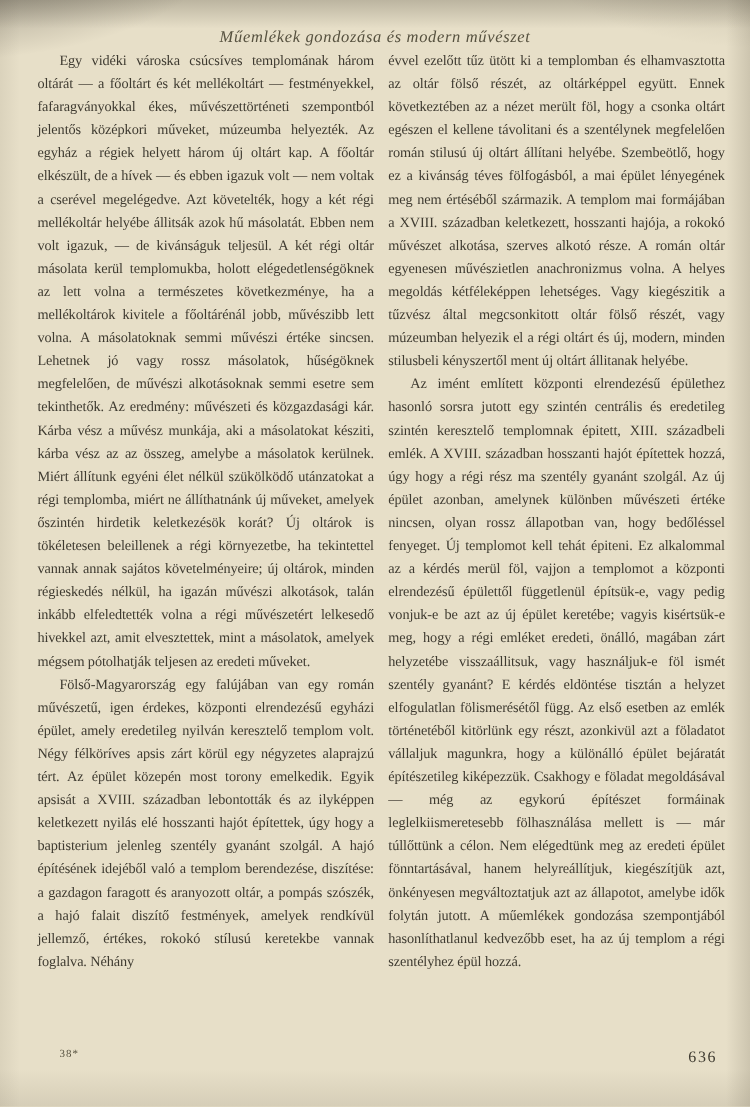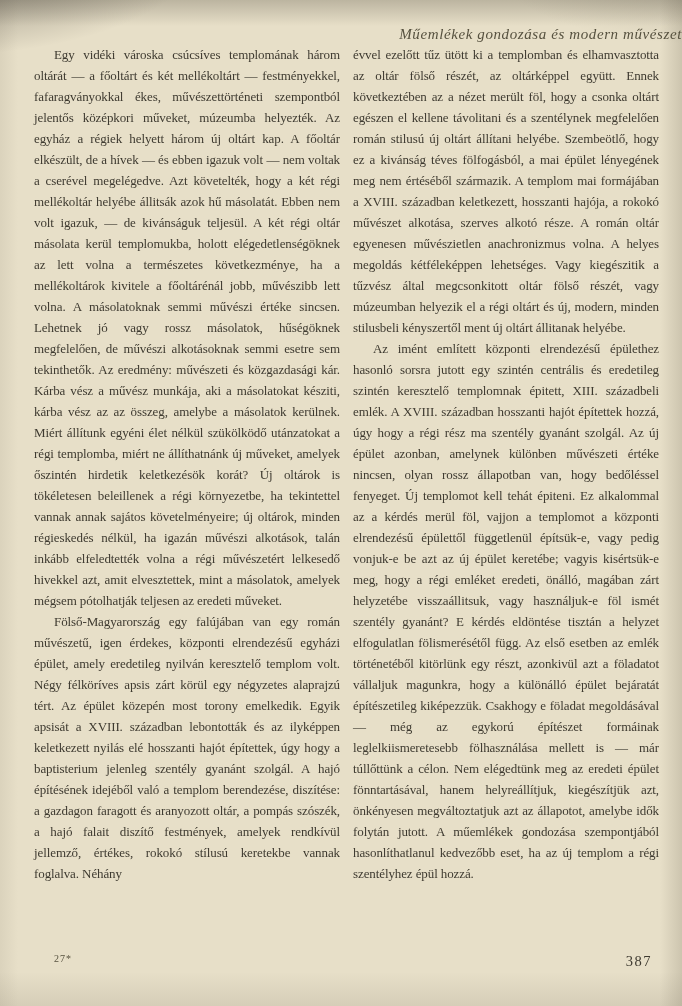--- a/index.html
+++ b/index.html
@@ -10,21 +10,21 @@
       radial-gradient(420px 170px at -60px -50px, rgba(52,48,42,0.60), rgba(52,48,42,0) 62%),
       linear-gradient(180deg, rgba(88,82,68,0.30), rgba(88,82,68,0) 26px),
       linear-gradient(270deg, rgba(110,102,84,0.22), rgba(110,102,84,0) 22px),
       linear-gradient(90deg, rgba(110,102,84,0.10), rgba(110,102,84,0) 18px),
       linear-gradient(0deg, rgba(110,102,84,0.14), rgba(110,102,84,0) 34px),
       radial-gradient(300px 120px at 700px -40px, rgba(90,84,70,0.25), rgba(90,84,70,0) 70%);
     font-family:"Liberation Serif","DejaVu Serif",serif;
     color:var(--ink,#3e3a30);
   }
   .header{
-    position:absolute;top:26px;left:0;right:0;text-align:right;
+    position:absolute;top:26px;left:0;right:0;text-align:center;
     font-style:italic;font-size:15px;letter-spacing:0.6px;
     color:var(--header_ink,#56513f);
   }
   .columns{
     position:absolute;top:44px;left:34px;right:23px;
     display:flex;gap:13px;
   }
   .col{
     flex:1;text-align:justify;
     font-size:13px;line-height:21px;letter-spacing:-0.1px;
@@ -49,15 +49,15 @@
   <div class="col">
     <p class="indent">Egy vidéki városka csúcsíves templomának három oltárát — a főoltárt és két mellékoltárt — festményekkel, fafaragványokkal ékes, művészettörténeti szempontból jelentős középkori műveket, múzeumba helyezték. Az egyház a régiek helyett három új oltárt kap. A főoltár elkészült, de a hívek — és ebben igazuk volt — nem voltak a cserével megelégedve. Azt követelték, hogy a két régi mellékoltár helyébe állitsák azok hű másolatát. Ebben nem volt igazuk, — de kivánságuk teljesül. A két régi oltár másolata kerül templomukba, holott elégedetlenségöknek az lett volna a természetes következménye, ha a mellékoltárok kivitele a főoltárénál jobb, művészibb lett volna. A másolatoknak semmi művészi értéke sincsen. Lehetnek jó vagy rossz másolatok, hűségöknek megfelelően, de művészi alkotásoknak semmi esetre sem tekinthetők. Az eredmény: művészeti és közgazdasági kár. Kárba vész a művész munkája, aki a másolatokat késziti, kárba vész az az összeg, amelybe a másolatok kerülnek. Miért állítunk egyéni élet nélkül szükölködő utánzatokat a régi templomba, miért ne állíthatnánk új műveket, amelyek őszintén hirdetik keletkezésök korát? Új oltárok is tökéletesen beleillenek a régi környezetbe, ha tekintettel vannak annak sajátos követelményeire; új oltárok, minden régieskedés nélkül, ha igazán művészi alkotások, talán inkább elfeledtették volna a régi művészetért lelkesedő hivekkel azt, amit elvesztettek, mint a másolatok, amelyek mégsem pótolhatják teljesen az eredeti műveket.</p>
     <p class="indent">Fölső-Magyarország egy falújában van egy román művészetű, igen érdekes, központi elrendezésű egyházi épület, amely eredetileg nyilván keresztelő templom volt. Négy félköríves apsis zárt körül egy négyzetes alaprajzú tért. Az épület közepén most torony emelkedik. Egyik apsisát a XVIII. században lebontották és az ilyképpen keletkezett nyilás elé hosszanti hajót építettek, úgy hogy a baptisterium jelenleg szentély gyanánt szolgál. A hajó építésének idejéből való a templom berendezése, diszítése: a gazdagon faragott és aranyozott oltár, a pompás szószék, a hajó falait diszítő festmények, amelyek rendkívül jellemző, értékes, rokokó stílusú keretekbe vannak foglalva. Néhány</p>
   </div>
   <div class="col">
     <p>évvel ezelőtt tűz ütött ki a templomban és elhamvasztotta az oltár fölső részét, az oltárképpel együtt. Ennek következtében az a nézet merült föl, hogy a csonka oltárt egészen el kellene távolitani és a szentélynek megfelelően román stilusú új oltárt állítani helyébe. Szembeötlő, hogy ez a kivánság téves fölfogásból, a mai épület lényegének meg nem értéséből származik. A templom mai formájában a XVIII. században keletkezett, hosszanti hajója, a rokokó művészet alkotása, szerves alkotó része. A román oltár egyenesen művészietlen anachronizmus volna. A helyes megoldás kétféleképpen lehetséges. Vagy kiegészitik a tűzvész által megcsonkitott oltár fölső részét, vagy múzeumban helyezik el a régi oltárt és új, modern, minden stilusbeli kényszertől ment új oltárt állitanak helyébe.</p>
     <p class="indent">Az imént említett központi elrendezésű épülethez hasonló sorsra jutott egy szintén centrális és eredetileg szintén keresztelő templomnak épitett, XIII. századbeli emlék. A XVIII. században hosszanti hajót építettek hozzá, úgy hogy a régi rész ma szentély gyanánt szolgál. Az új épület azonban, amelynek különben művészeti értéke nincsen, olyan rossz állapotban van, hogy bedőléssel fenyeget. Új templomot kell tehát épiteni. Ez alkalommal az a kérdés merül föl, vajjon a templomot a központi elrendezésű épülettől függetlenül építsük-e, vagy pedig vonjuk-e be azt az új épület keretébe; vagyis kisértsük-e meg, hogy a régi emléket eredeti, önálló, magában zárt helyzetébe visszaállitsuk, vagy használjuk-e föl ismét szentély gyanánt? E kérdés eldöntése tisztán a helyzet elfogulatlan fölismerésétől függ. Az első esetben az emlék történetéből kitörlünk egy részt, azonkivül azt a föladatot vállaljuk magunkra, hogy a különálló épület bejáratát építészetileg kiképezzük. Csakhogy e föladat megoldásával — még az egykorú építészet formáinak leglelkiismeretesebb fölhasználása mellett is — már túllőttünk a célon. Nem elégedtünk meg az eredeti épület fönntartásával, hanem helyreállítjuk, kiegészítjük azt, önkényesen megváltoztatjuk azt az állapotot, amelybe idők folytán jutott. A műemlékek gondozása szempontjából hasonlíthatlanul kedvezőbb eset, ha az új templom a régi szentélyhez épül hozzá.</p>
   </div>
 </div>
 
-<div class="footer-sig">27*</div>
+<div class="footer-sig">38*</div>
 
-<div class="footer-page">387</div>
+<div class="footer-page">636</div>
 
 </body></html>

